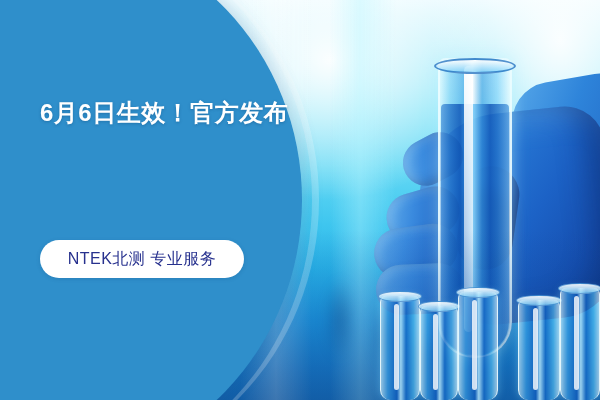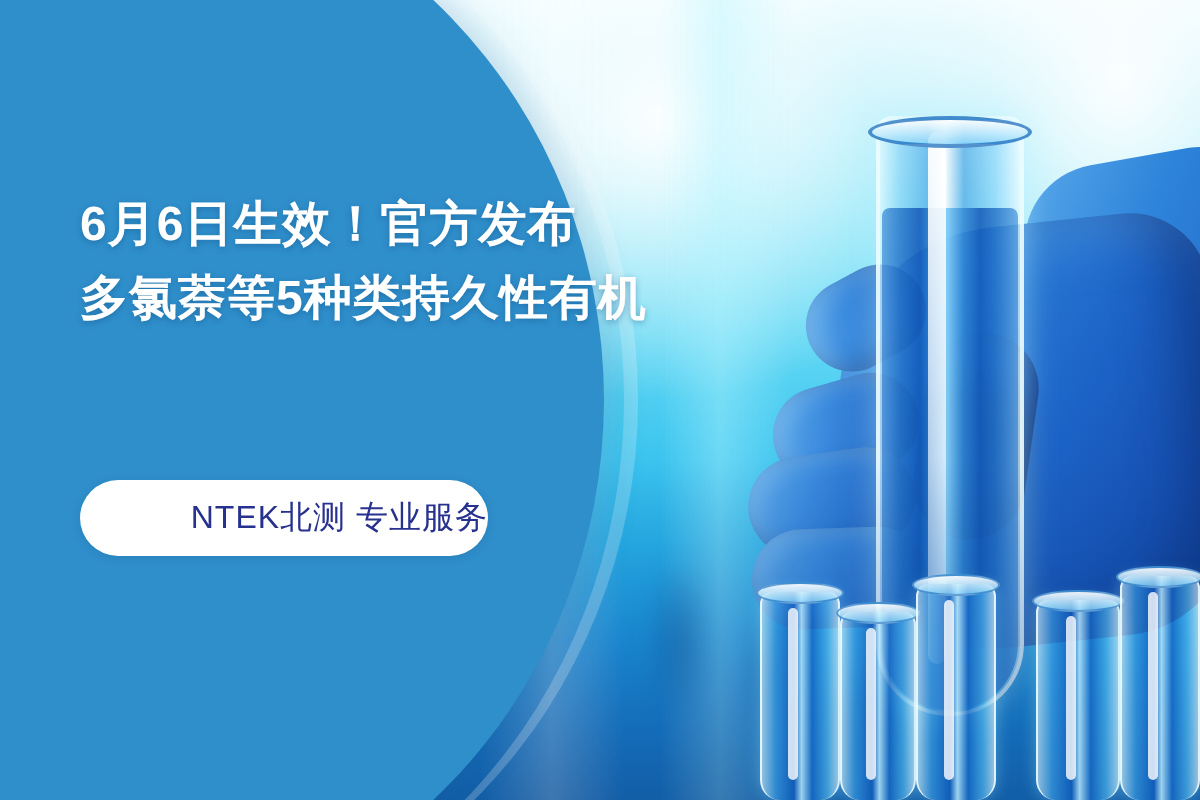--- a/index.html
+++ b/index.html
@@ -311,21 +311,21 @@
   .badge {
     position: absolute;
     left: 40px;
     top: 240px;
     width: 204px;
     height: 38px;
     border-radius: 19px;
     background: #ffffff;
     display: flex;
     align-items: center;
-    justify-content: flex-end;
+    justify-content: center;
     box-shadow: 0 1px 4px rgba(10,60,110,0.18);
   }
   .badge-text {
     color: #27318e;
     font-size: 16px;
     letter-spacing: .5px;
     white-space: nowrap;
   }
 </style>
 </head>
@@ -383,20 +383,19 @@
   </div>
 
   <div class="panel">
     <div class="panel-arc"></div>
     <div class="panel-fill"></div>
     <div class="panel-edgeglow"></div>
   </div>
 
   <div class="headline">
     <span class="hl-line">6月6日生效！官方发布</span>
-    <span class="hl-line">多氯萘等5种类持久性有机</span>
   </div>
 
   <div class="badge">
     <span class="badge-text">NTEK北测  专业服务</span>
   </div>
 
 </div>
 
 </body></html>

